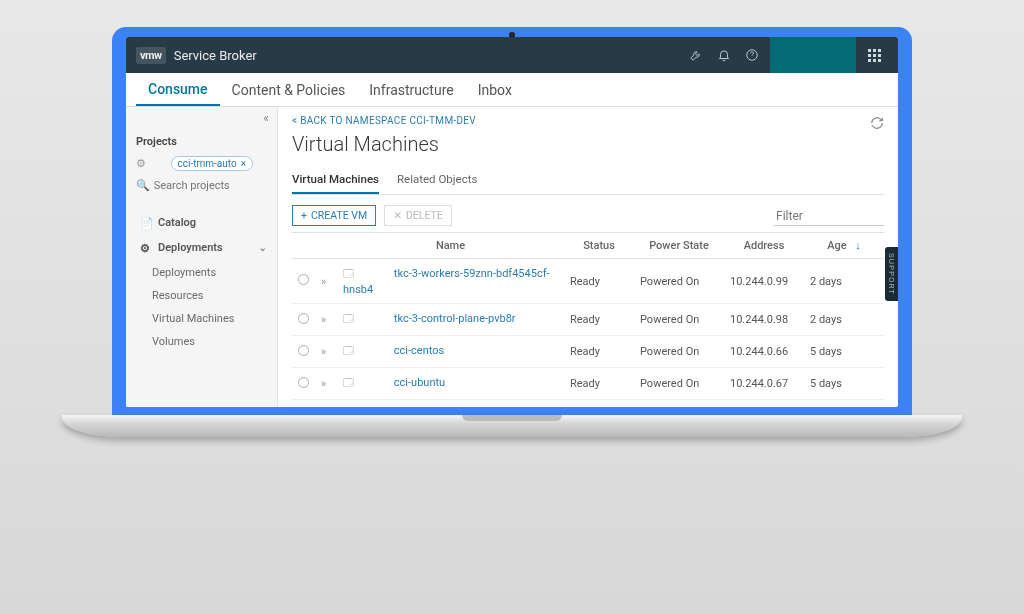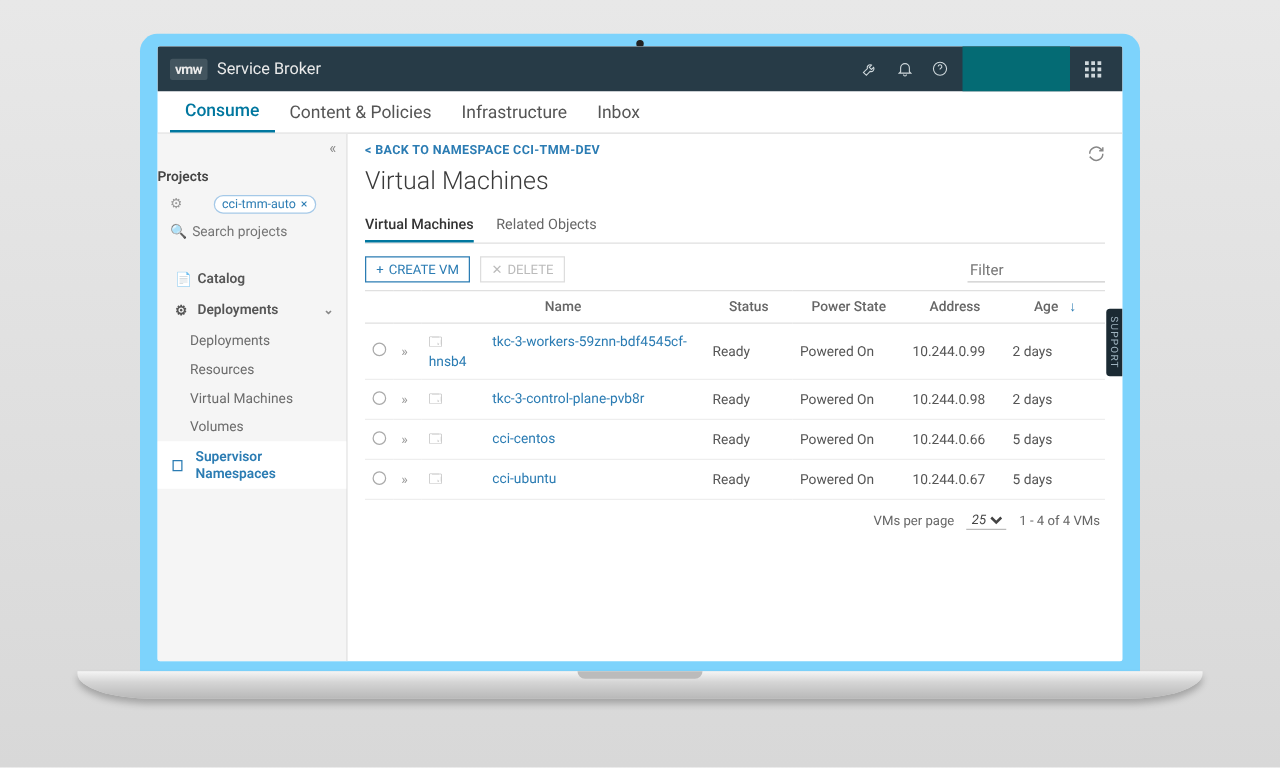--- a/index.html
+++ b/index.html
@@ -1,19 +1,19 @@
 <!DOCTYPE html>
 <html><head>
 <meta charset="utf-8">
 <style>
   * { margin: 0; padding: 0; box-sizing: border-box; font-family: -apple-system, BlinkMacSystemFont, "Segoe UI", Roboto, Arial, sans-serif; }
   body { background: linear-gradient(to bottom, #e8e8e8 0%, #d8d8d8 100%); display: flex; justify-content: center; align-items: center; height: 614px; width: 1024px; overflow: hidden; }
 
   .laptop { width: 900px; height: 560px; position: relative; }
-  .laptop-screen-bezel { width: 800px; height: 510px; margin: 0 auto; background: #7dd3fc; border-radius: 14px 14px 0 0; padding: 10px 14px 8px 14px; position: relative;}
+  .laptop-screen-bezel { width: 800px; height: 388px; margin: 0 auto; background: #3b82f6; border-radius: 14px 14px 0 0; padding: 10px 14px 8px 14px; position: relative;}
   .camera { position:absolute; top:5px; left:50%; transform:translateX(-50%); width:6px; height:6px; background:#222; border-radius:50%; }
   .laptop-screen { width: 100%; height: 100%; background: #fff; overflow: hidden; border-radius: 2px; position:relative; }
   .laptop-base { width: 900px; height: 22px; background: linear-gradient(to bottom, #f5f5f5, #d5d5d5 40%, #b8b8b8 100%); margin: 0 auto; border-radius: 0 0 60px 60px / 0 0 20px 20px; position: relative; box-shadow: 0 4px 6px rgba(0,0,0,.25);}
   .laptop-base::before { content:""; position:absolute; top:0; left:50%; transform:translateX(-50%); width:100px; height:6px; background:#bbb; border-radius:0 0 8px 8px;}
 
   
   .app-header { height: 36px; background: #273b47; color:#eaeaea; display:flex; align-items:center; padding:0 10px; font-size:12px; }
   .brand-logo { font-weight:700; font-size:11px; background:#fff2; padding:2px 4px; border-radius:2px; margin-right:8px; letter-spacing:-0.5px;}
   .brand-title { font-weight:400; font-size:13px; }
   .header-spacer { flex:1; }
@@ -26,38 +26,38 @@
   
   .nav-bar { height:34px; border-bottom:1px solid #ddd; display:flex; align-items:stretch; padding:0 10px; font-size:14px; color:#555; }
   .nav-item { padding:0 12px; display:flex; align-items:center; cursor:pointer; }
   .nav-item.active { color:#00779f; border-bottom:2px solid #00779f; font-weight:500;}
 
   .content-area { display:flex; height: calc(100% - 70px); }
 
   
   .sidebar { width:152px; background:#f5f5f5; border-right:1px solid #e2e2e2; font-size:11px; color:#565656; display:flex; flex-direction:column; position:relative;}
   .collapse-btn { text-align:right; padding:4px 8px; color:#888; font-size:12px; cursor:pointer;}
-  .sidebar-heading { padding:6px 0 4px; font-weight:600; color:#444; }
+  .sidebar-heading { padding:6px 10px 4px; font-weight:600; color:#444; }
   .project-pill { margin:4px 10px 6px 22px; display:inline-flex; align-items:center; border:1px solid #a5c9e8; border-radius:10px; padding:1px 6px; font-size:10px; color:#2b7cb3; gap:4px; cursor:pointer; background:#fff;}
   .project-pill .x { font-size:10px; }
   .search-row { display:flex; align-items:center; gap:4px; padding:2px 10px 8px; color:#666;}
   .search-row input { border:none; background:transparent; font-size:11px; outline:none; width:100%; color:#444;}
   .side-nav { margin-top:10px; }
   .side-item { padding:6px 10px 6px 14px; display:flex; align-items:center; gap:6px; cursor:pointer; color:#565656;}
   .side-item.header { font-weight:600; }
   .side-sub { padding:5px 10px 5px 26px; cursor:pointer; color:#6b6b6b; }
   .side-item .caret { margin-left:auto; font-size:10px; color:#888;}
   .ico { width:12px; height:12px; display:inline-block;}
   .side-sub-wrap { border-top:1px solid transparent; }
   .side-item.supervisor { background:#fff; color:#2b7cb3; font-weight:600; padding-left:12px;}
   .side-item.supervisor .sq { width:9px;height:9px;border:1.5px solid #2b7cb3; margin-right:4px;}
 
   
   .main { flex:1; padding:8px 14px 0 14px; overflow:auto; position:relative;}
-  .back-link { color:#2b7cb3; font-size:10px; letter-spacing:.3px; cursor:pointer;font-weight:bold;}
+  .back-link { color:#2b7cb3; font-size:10px; letter-spacing:.3px; cursor:pointer;}
   .page-title { font-size:20px; color:#3a3a3a; font-weight:300; margin:6px 0 10px;}
   .refresh { position:absolute; top:8px; right:14px; color:#888; cursor:pointer;}
 
   .tabs { display:flex; gap:18px; border-bottom:1px solid #e0e0e0; margin-bottom:10px;}
   .tab { font-size:11.5px; color:#666; padding:6px 0; cursor:pointer;}
   .tab.active { color:#333; border-bottom:2px solid #00779f; font-weight:500;}
 
   .action-row { display:flex; align-items:center; gap:8px; margin-bottom:6px;}
   .btn { font-size:10.5px; padding:3px 8px; border:1px solid #ccc; background:#fff; cursor:pointer; display:inline-flex; align-items:center; gap:4px; color:#666;}
   .btn.primary { color:#2b7cb3; border-color:#2b7cb3; }
@@ -155,24 +155,20 @@
             <div class="side-item header">
               <span class="ico">⚙</span>
               <span>Deployments</span>
               <span class="caret">⌄</span>
             </div>
             <div class="side-sub-wrap">
               <div class="side-sub">Deployments</div>
               <div class="side-sub">Resources</div>
               <div class="side-sub">Virtual Machines</div>
               <div class="side-sub">Volumes</div>
-            </div>
-            <div class="side-item supervisor">
-              <span class="sq"></span>
-              <span>Supervisor Namespaces</span>
             </div>
           </div>
         </div>
 
         <div class="main">
           <div class="refresh">
             <svg width="14" height="14" viewBox="0 0 24 24" fill="none" stroke="currentColor" stroke-width="2">
                 <path d="M3 12a9 9 0 0 1 15-6.7L21 8M21 3v5h-5M21 12a9 9 0 0 1-15 6.7L3 16"></path>
               </svg>
           </div>

